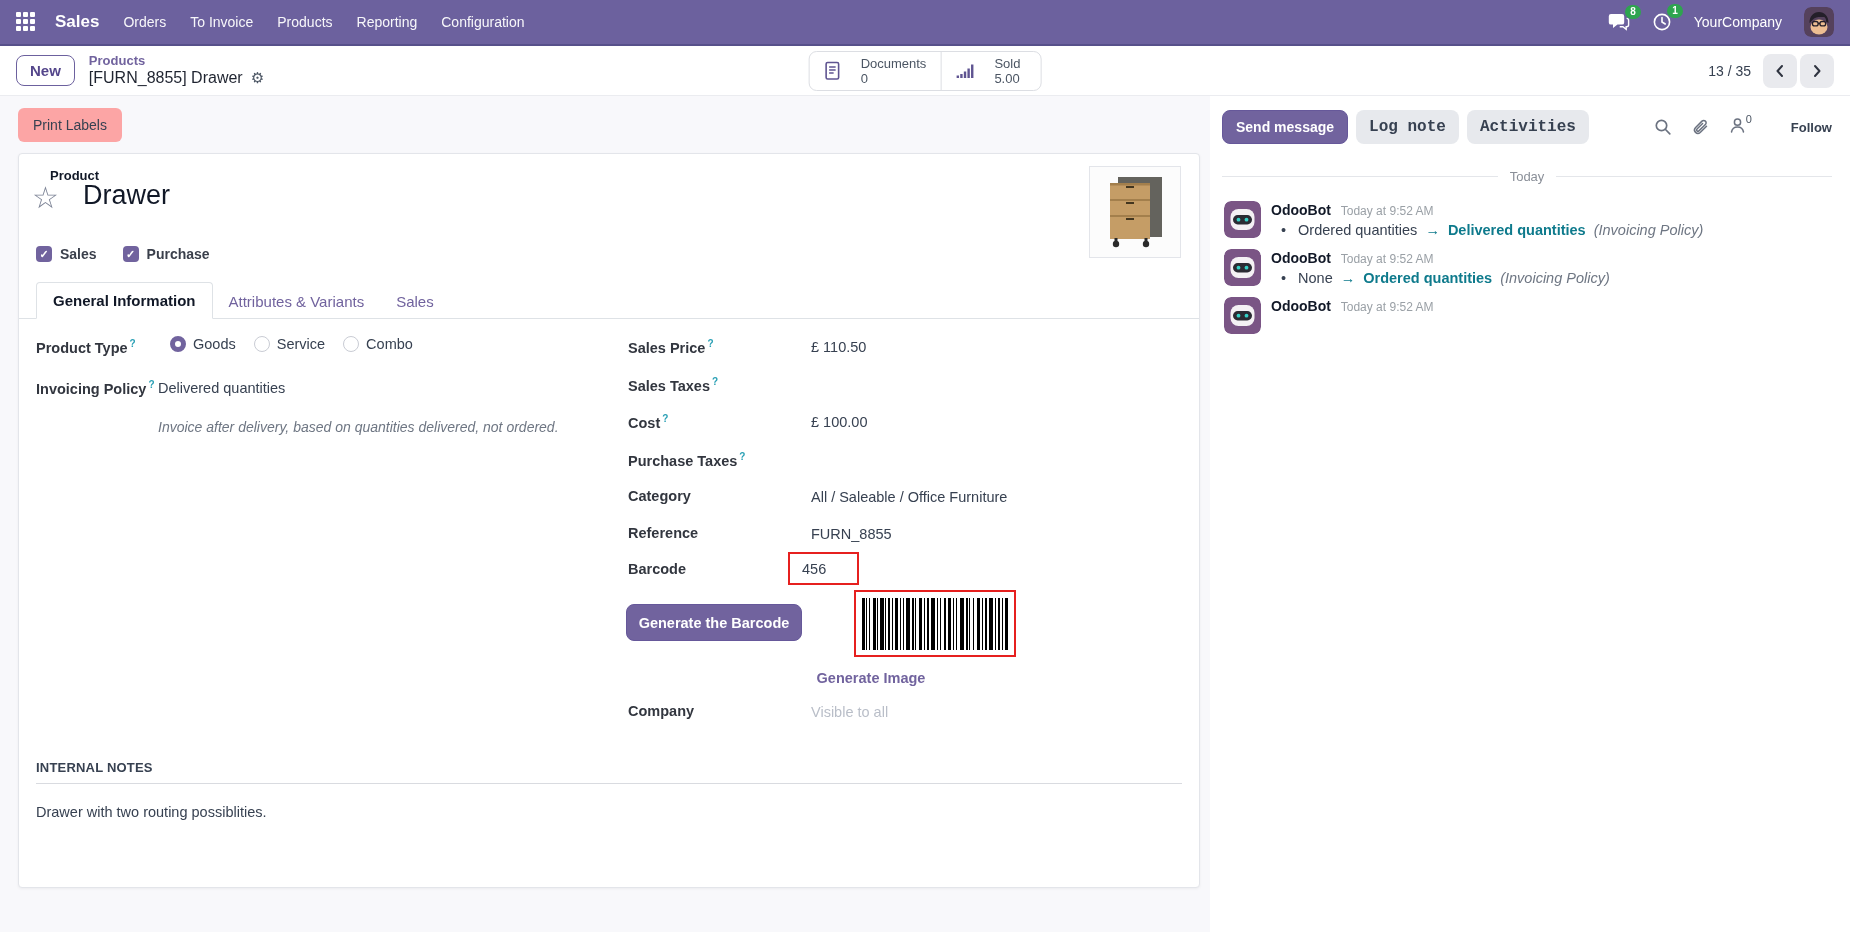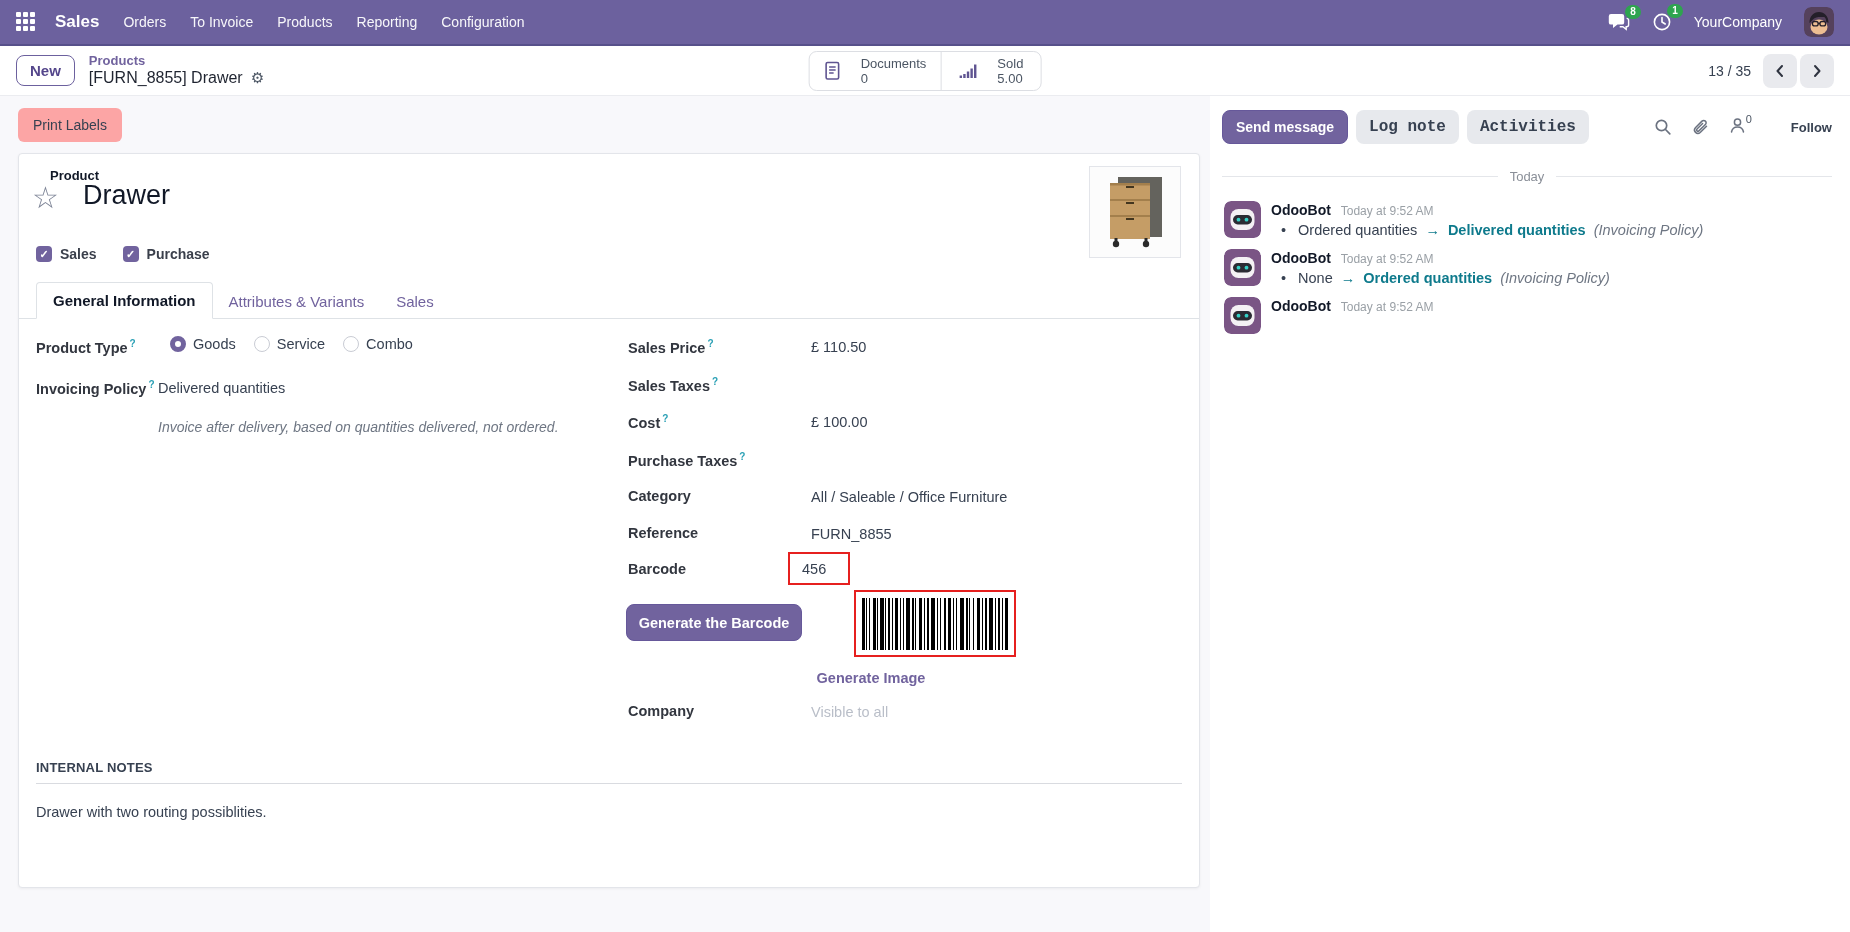--- a/index.html
+++ b/index.html
@@ -32,21 +32,21 @@
                    display:flex; align-items:center; padding:0 16px; position:relative; }
   .btn-new { border:1px solid #6C619E; color:#54468B; background:#fff; border-radius:8px;
              padding:6px 13px; font-size:15px; font-weight:600; cursor:pointer; font-family:inherit; }
   .breadcrumb { margin-left:14px; line-height:1.15; }
   .bc-parent { font-size:13px; color:#71639E; font-weight:600; cursor:pointer; display:block; }
   .bc-current-row { display:flex; align-items:center; gap:8px; }
   .bc-current { font-size:16px; color:#1f2430; }
   .gear-icon { color:#4b5563; font-size:15px; cursor:pointer; line-height:1; }
   .stat-group { position:absolute; left:50%; top:50%; transform:translate(-50%,-50%);
                 display:flex; border:1px solid #dcdee3; border-radius:8px; background:#fff; overflow:hidden; }
-  .stat { display:flex; align-items:center; gap:19px; padding:4px 14px; min-width:100px; cursor:pointer;justify-content:center; }
+  .stat { display:flex; align-items:center; gap:19px; padding:4px 14px; min-width:100px; cursor:pointer; }
   .stat + .stat { border-left:1px solid #dcdee3; }
   .stat-col { display:flex; flex-direction:column; line-height:15px; }
   .stat-label { font-size:13px; color:#4b5563; }
   .stat-value { font-size:13px; color:#4b5563; }
   .pager { margin-left:auto; display:flex; align-items:center; gap:12px; }
   .pager-text { font-size:14px; color:#374151; }
   .pager-btns { display:flex; gap:3px; }
   .pager-btn { width:34px; height:34px; border:none; border-radius:8px; background:#e9eaee;
                display:flex; align-items:center; justify-content:center; cursor:pointer; }
 
@@ -82,21 +82,21 @@
   .fvalue { position:absolute; font-size:14.5px; color:#374151; white-space:nowrap; cursor:text; }
   .radio-row { position:absolute; left:139px; top:16px; display:flex; gap:18px;padding-left:12px; }
   .radio { display:flex; align-items:center; gap:7px; font-size:14.5px; color:#374151; cursor:pointer; }
   .rb { width:16px; height:16px; border-radius:50%; background:#fff; }
   .rb.sel { border:5px solid #71639E; }
   .rb.un { border:1px solid #c9ccd4; }
   .help-text { position:absolute; left:139px; top:99px; font-style:italic; color:#6e7683; font-size:14px; }
   .placeholder { color:#b9bec8; }
 
   .red-box { position:absolute; border:2px solid #E6201F; background:transparent; }
-  .barcode-input { left:769px; top:232px; width:62px; height:33px; display:flex; align-items:center; padding-left:12px; }
+  .barcode-input { left:769px; top:232px; width:71px; height:33px; display:flex; align-items:center; padding-left:12px; }
   .btn-generate { position:absolute; left:607px; top:284px; width:176px; height:37px; background:#71639E;
                   border:1px solid #66589A; border-radius:8px; color:#fff; font-size:14.5px; font-weight:600;
                   cursor:pointer; font-family:inherit; }
   .barcode-frame { left:835px; top:270px; width:162px; height:67px; background:#fff;
                    display:flex; align-items:center; justify-content:center; }
   .generate-image { position:absolute; left:776px; top:350px; width:152px; text-align:center;
                     color:#71639E; font-size:14.5px; font-weight:600; cursor:pointer; }
 
   .notes-header { position:absolute; left:17px; top:606px; font-size:13px; font-weight:700; color:#374151; letter-spacing:.2px; }
   .notes-hr { position:absolute; left:17px; right:17px; top:629px; border-top:1px solid #d9dbe0; }

